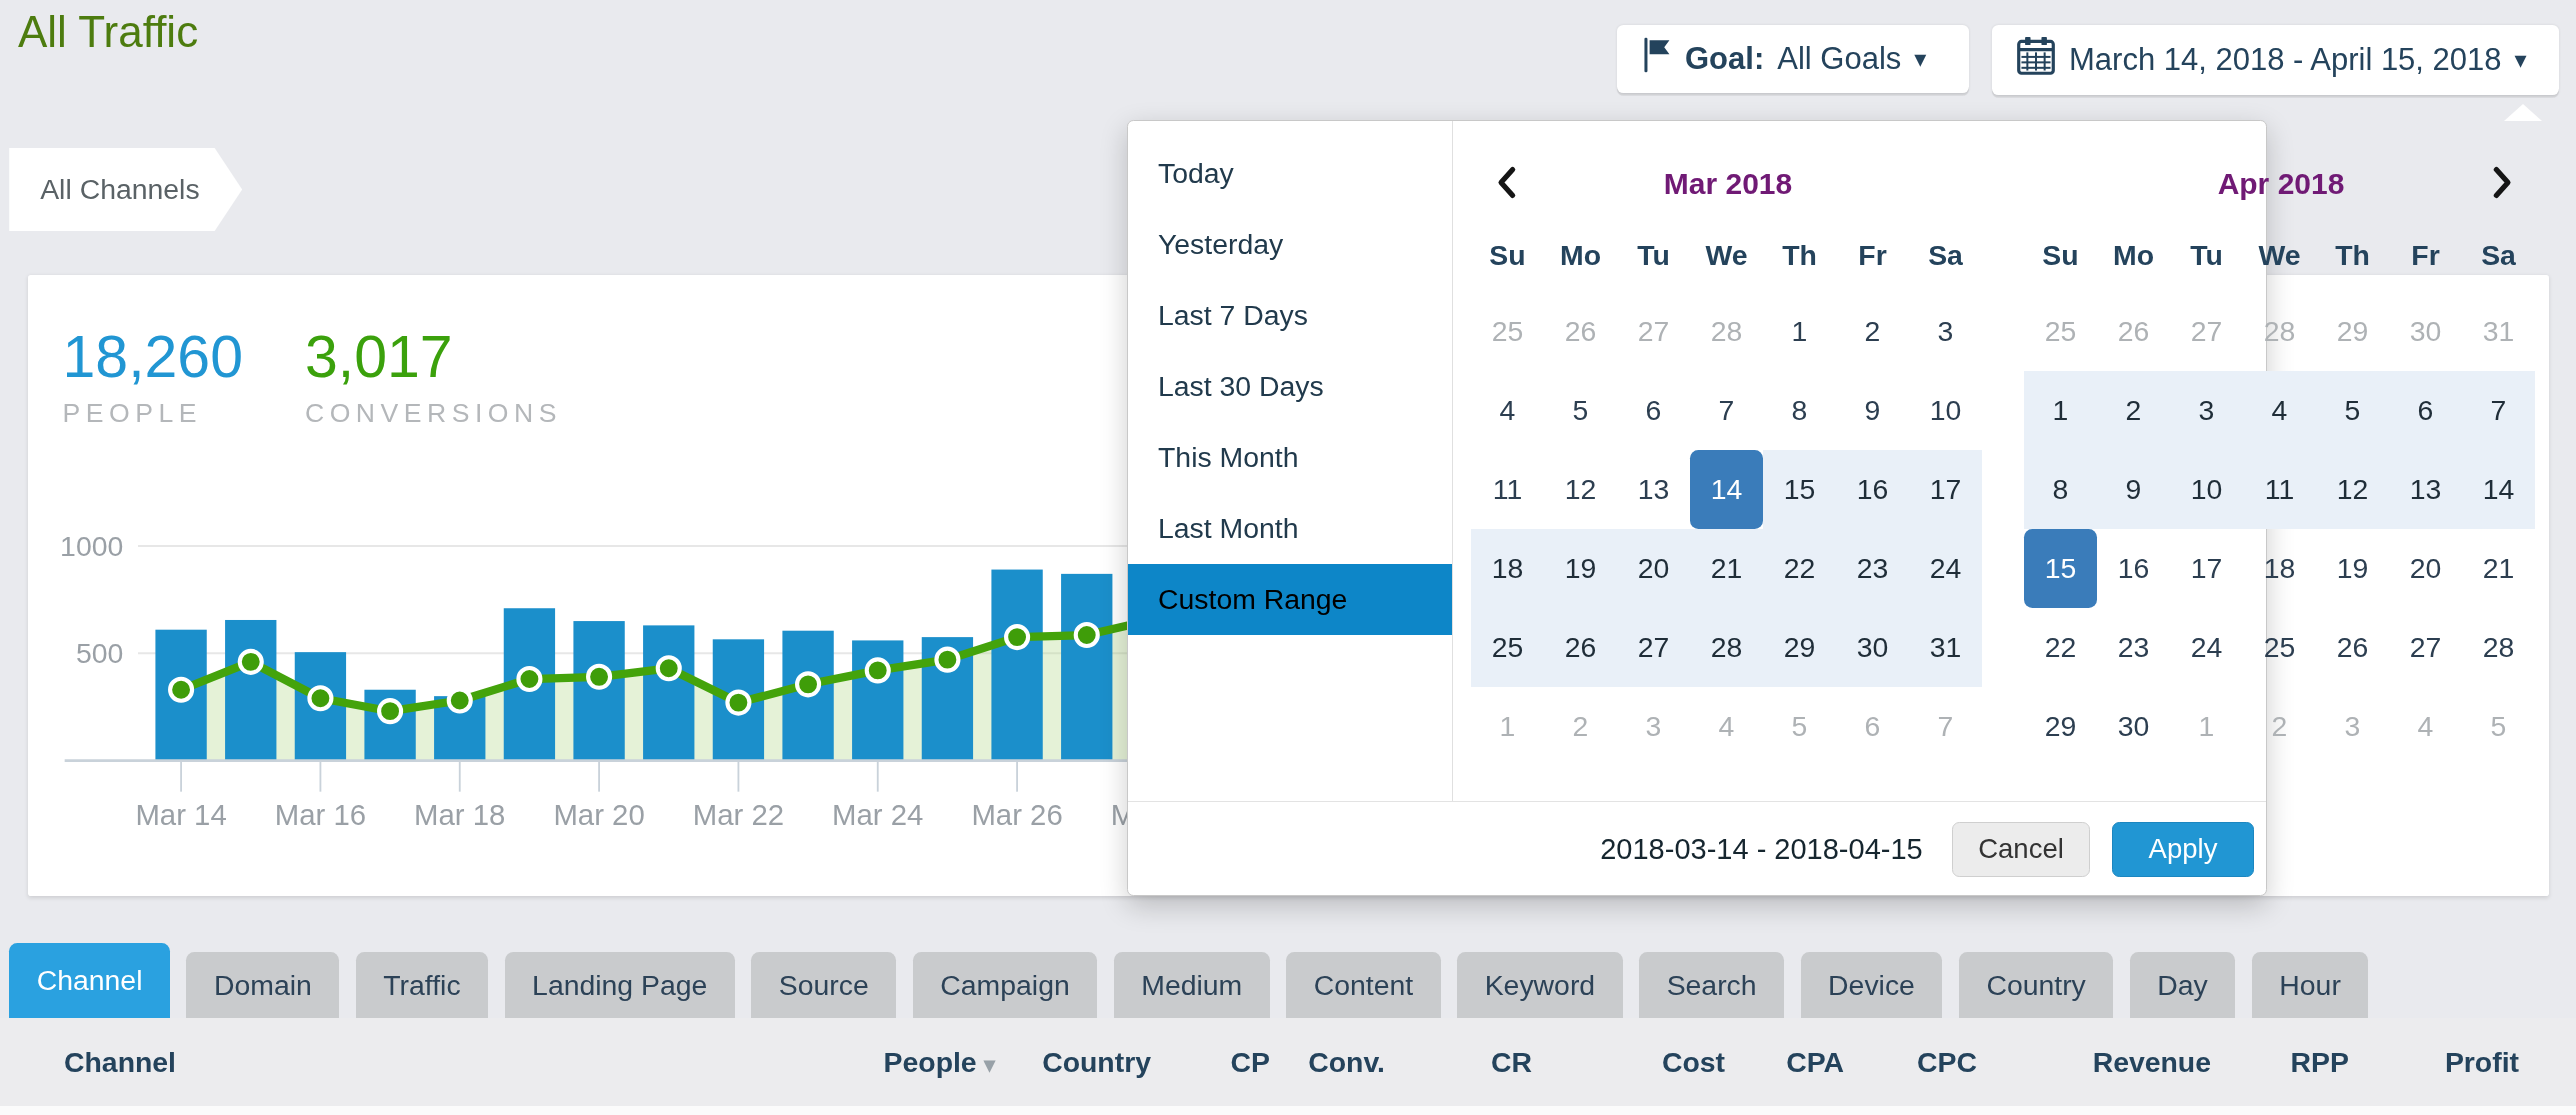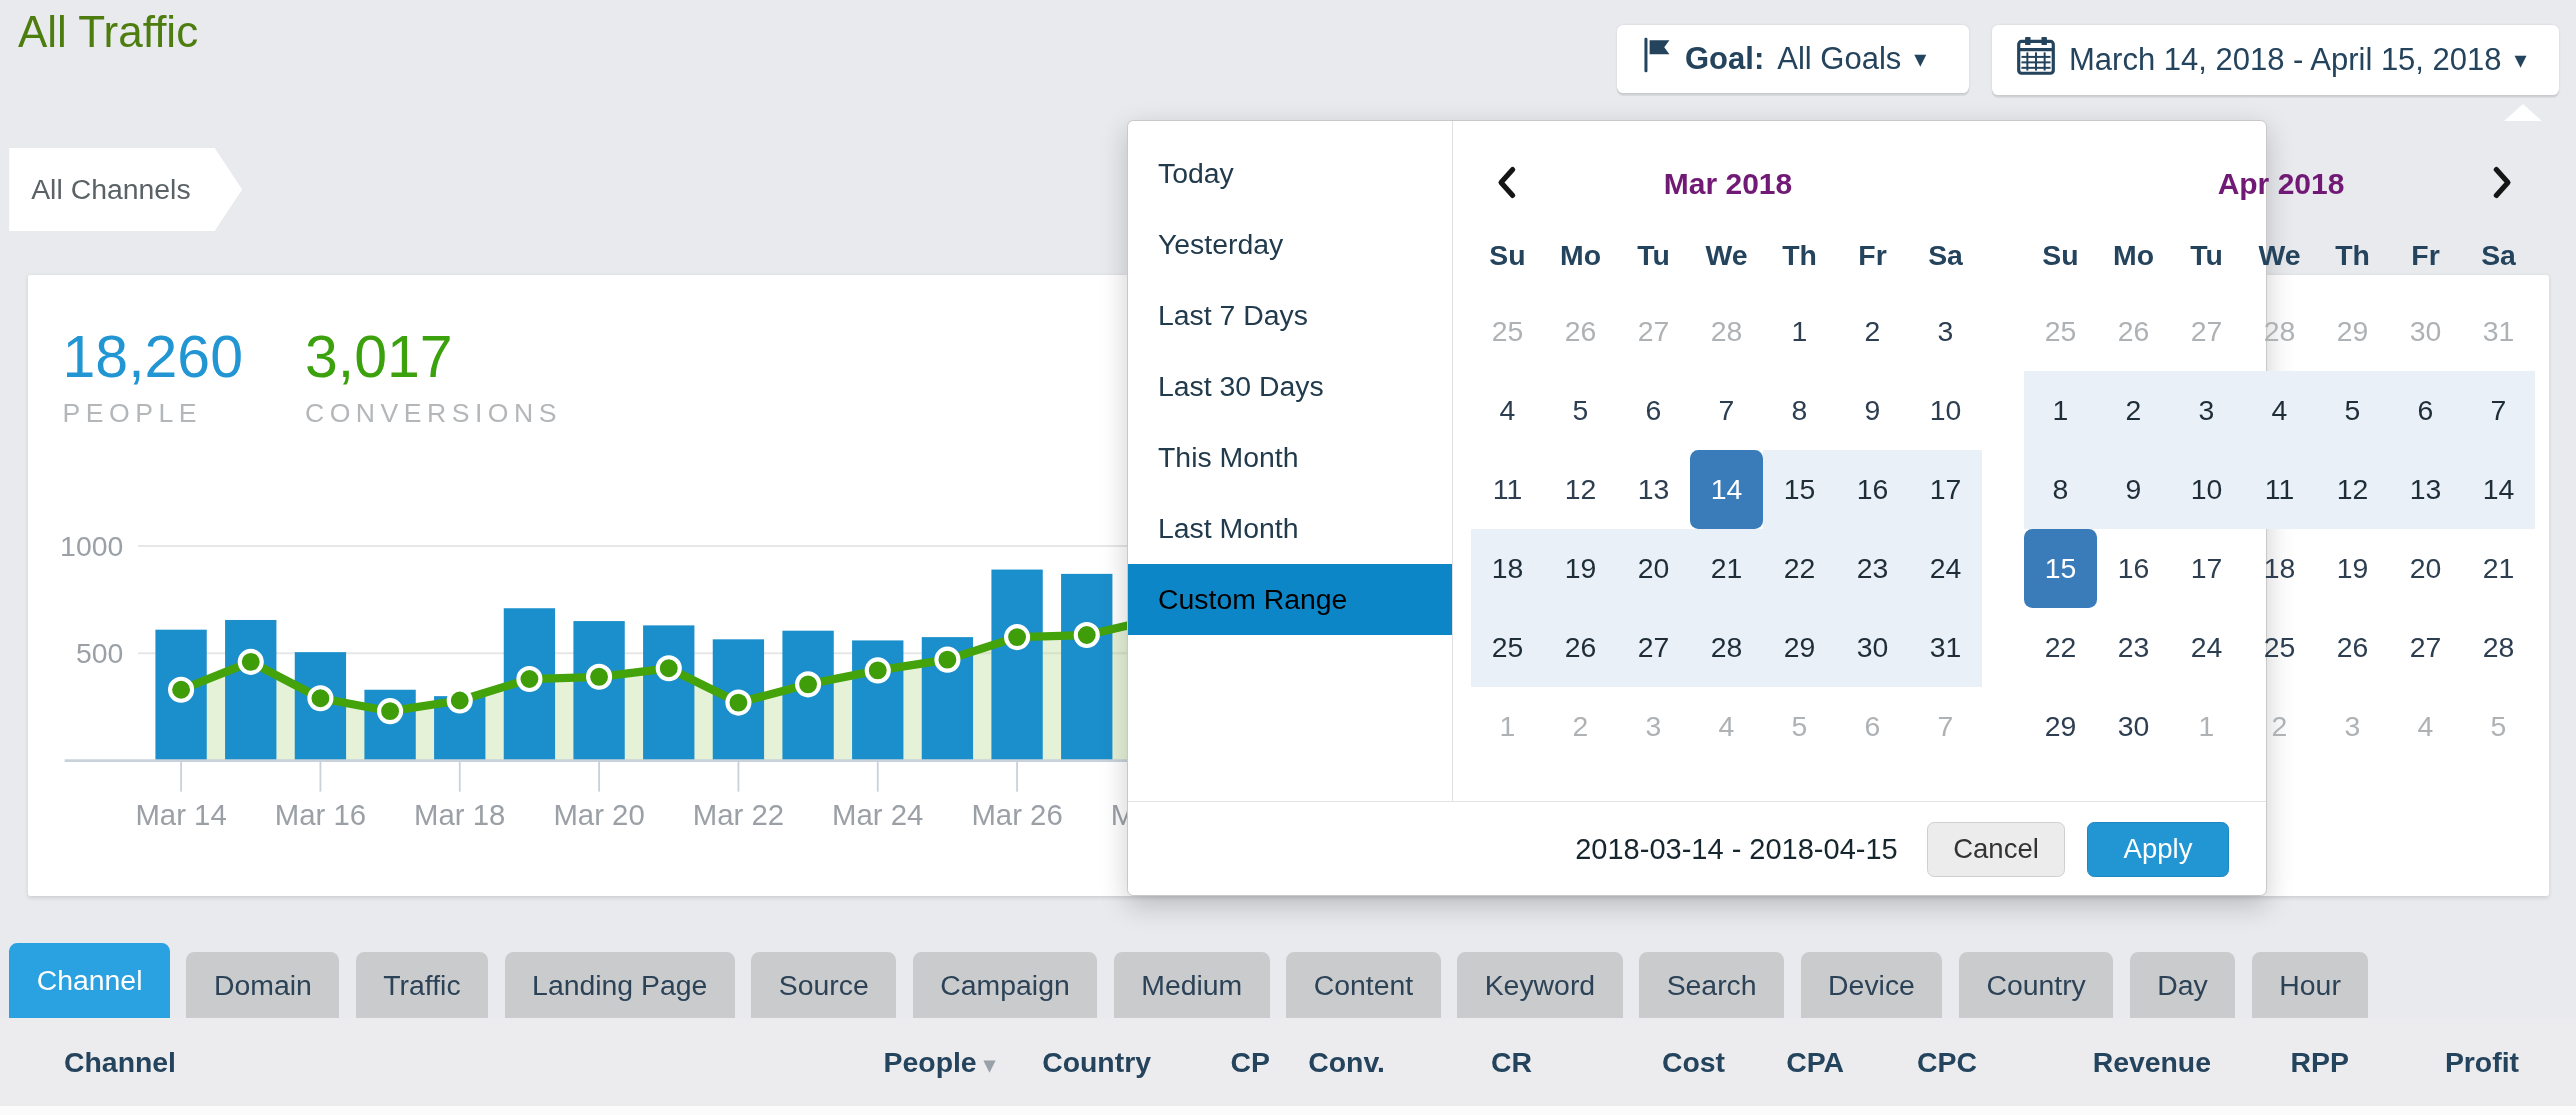--- a/index.html
+++ b/index.html
@@ -13,21 +13,21 @@
               box-shadow:0 2.8px 0 rgba(0,0,0,0.07), 0 0.9px 2.8px rgba(0,0,0,0.10);
               display:flex; align-items:center; gap:13px; padding:0 24px; font-size:31px; color:#24435c; cursor:pointer; }
   .goal-btn { left:1617px; width:352px; }
   .date-btn { left:1992px; width:567px; height:70px; }
   .bold { font-weight:bold; }
   .caret { font-size:24px; color:#24435c; line-height:1; }
 
   
   .chip { position:absolute; left:9.2px; top:148px; width:233px; height:83px; background:#fff;
           clip-path:polygon(0 0, calc(100% - 27.5px) 0, 100% 50%, calc(100% - 27.5px) 100%, 0 100%);
-          display:flex; align-items:center; padding-left:22px; font-size:28.4px; color:#5a6266;
+          display:flex; align-items:center; padding-left:31px; font-size:28.4px; color:#5a6266;
           filter:drop-shadow(0 1.8px 1.8px rgba(0,0,0,0.12)); }
 
   
   .panel { position:absolute; left:27.5px; top:275px; width:2521px; height:621px; background:#fff;
            border-radius:2.8px; box-shadow:0 1.8px 4.6px rgba(0,0,0,0.12); }
   .stats { position:absolute; left:35px; top:48px; display:flex; gap:62px; }
   .stat-value { font-size:59px; }
   .stat-value.blue { color:#2196d3; }
   .stat-value.green { color:#3ba10c; }
   .stat-label { margin-top:7.3px; font-size:26.6px; letter-spacing:5.5px; color:#b4b7ba; }
@@ -56,21 +56,21 @@
   .wk-row, .day-row { display:flex; }
   .wk-row { height:73px; }
   .wk { width:73px; line-height:73px; text-align:center; font-size:28.4px; font-weight:bold; color:#24435c; }
   .day { width:73px; height:79px; line-height:79px; text-align:center; font-size:28.4px; color:#2c3e50; cursor:pointer; }
   .day.m { color:#aeb2b5; }
   .day.r { background:#e9f0f8; color:#1f2d38; }
   .day.s { background:#3a7cba; color:#fff; border-radius:8.3px; }
 
   .foot-sep { position:absolute; left:0; right:0; top:680px; border-top:0.9px solid #e3e3e3; }
   .dd-footer { position:absolute; left:0; right:0; top:680px; height:96px; display:flex; align-items:center;
-               justify-content:flex-end; gap:22px; padding-right:37px; }
+               justify-content:flex-end; gap:22px; padding-right:12px; }
   .range-text { font-size:29px; color:#16262f; margin-right:7.3px; }
   .btn { height:55px; border-radius:7.3px; font-size:27.5px; font-weight:normal; display:flex; align-items:center; justify-content:center; cursor:pointer; }
   .btn.cancel { width:138px; background:#ececec; border:0.9px solid #cfcfcf; color:#333; }
   .btn.apply { width:142px; background:#2196d3; border:0.9px solid #1b86c0; color:#fff; }
 
   
   .tabs { position:absolute; left:9.2px; top:943px; right:0; height:75px; display:flex; align-items:flex-end; gap:16.5px; }
   .tab { height:66px; line-height:66px; padding:0 27.5px; background:#c9cbcd; color:#2c4257;
          font-size:28.4px; border-radius:8.3px 8.3px 0 0; cursor:pointer; white-space:nowrap; }
   .tab.active { height:75px; line-height:75px; background:#2aa1e0; color:#fff; }

